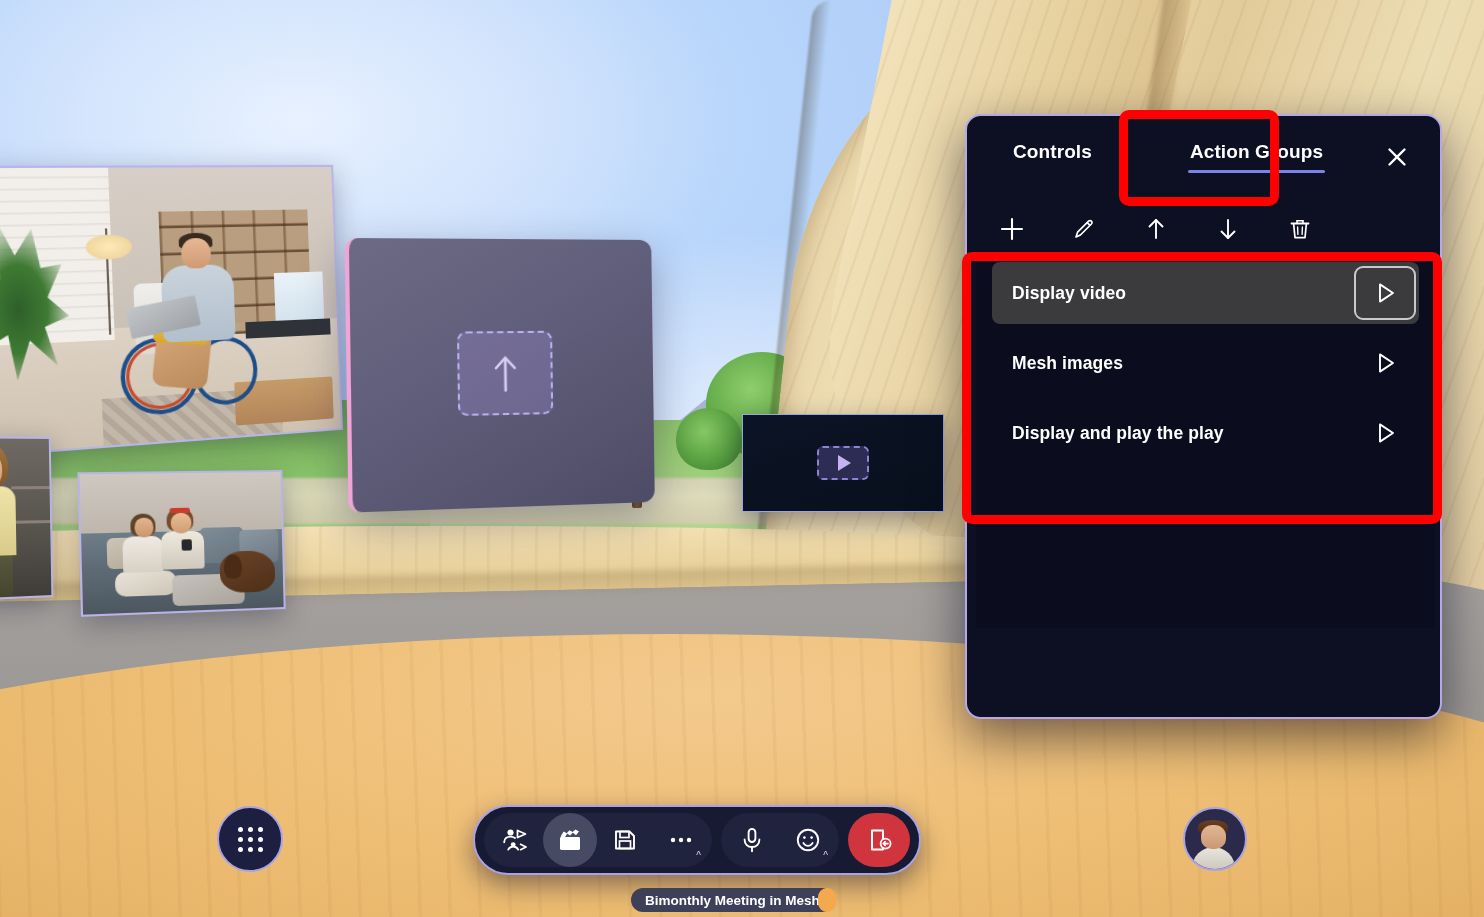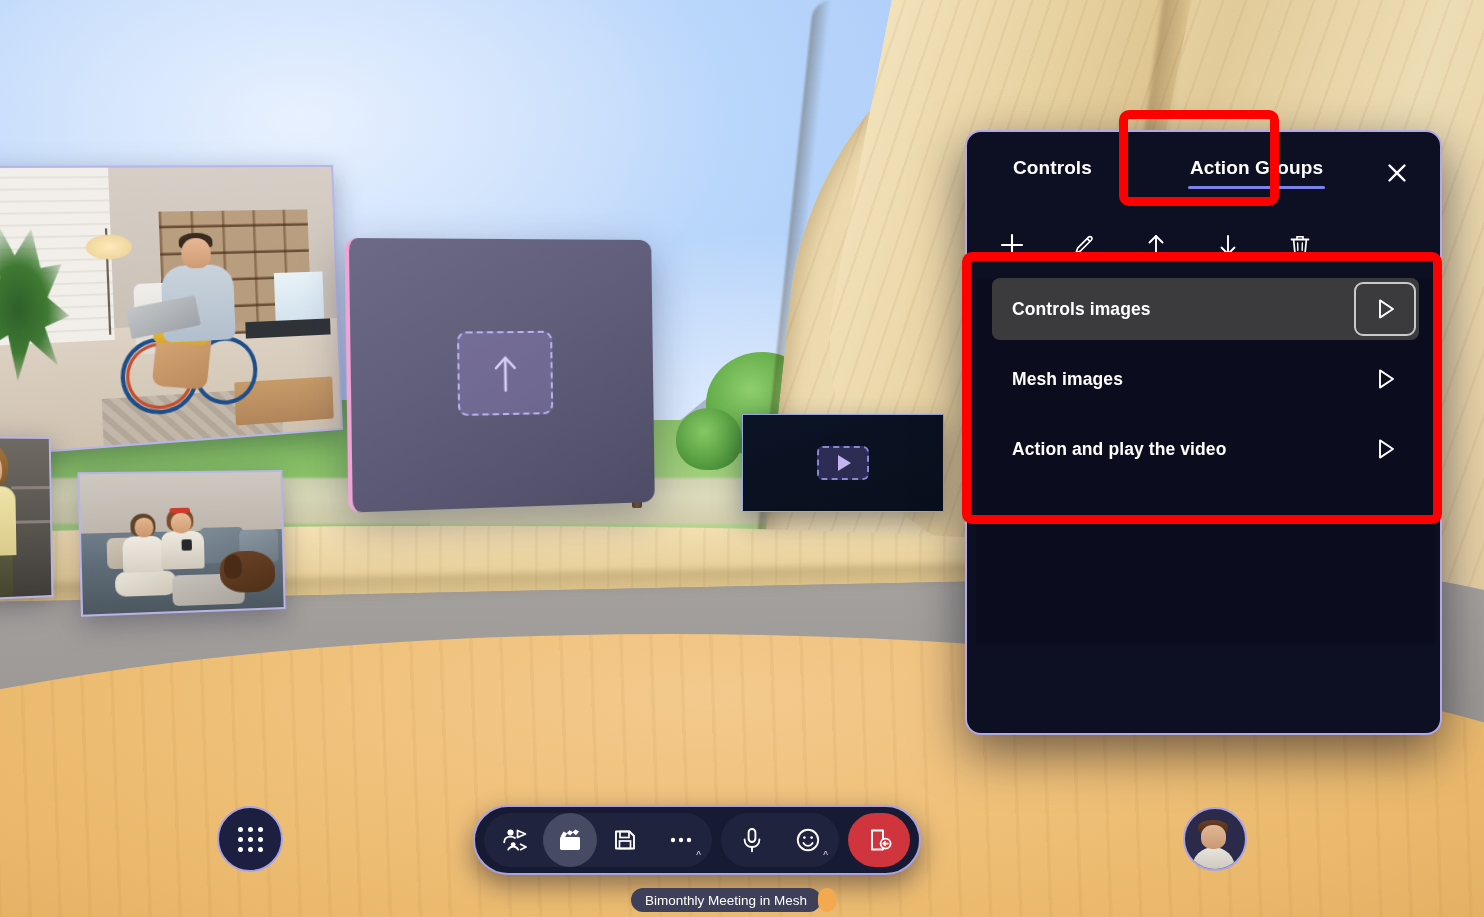--- a/index.html
+++ b/index.html
@@ -290,21 +290,21 @@
   .video-tri {
     width: 0; height: 0;
     border-left: 13px solid #c3b3f0;
     border-top: 8px solid transparent;
     border-bottom: 8px solid transparent;
     margin-left: 3px;
   }
 
   
   #ctrlpanel {
-    position: absolute; left: 965px; top: 130px; width: 477px; height: 605px;
+    position: absolute; left: 965px; top: 114px; width: 477px; height: 605px;
     background: #0d0f22;
     border: 2px solid #b3a8e8;
     border-radius: 16px;
     box-shadow: 0 18px 50px rgba(5,5,25,.55);
     overflow: hidden;
   }
   .ctrl-tabs {
     position: absolute; left: 0; top: 0; width: 100%; height: 76px;
     display: flex; align-items: center;
   }
@@ -469,21 +469,21 @@
 
   #meeting-pill {
     position: absolute; left: 631px; top: 888px;
     height: 24px;
     padding: 8px 14px;
     border-radius: 12px;
     background: #3e3f58;
     display: flex; align-items: center;
     color: #ffffff;
     font-size: 13.5px;
-    font-weight: normal;
+    font-weight: bold;
   }
   #presence-dot {
     position: absolute; left: 818px; top: 888px;
     width: 18px; height: 24px;
     border-radius: 9px;
     background: #f5a94e;
   }
 </style>
 </head>
 <body>
@@ -632,21 +632,21 @@
           <path d="M11 8.5 L11 5.8 L17 5.8 L17 8.5" fill="none" stroke="#ffffff" stroke-width="1.6"></path>
           <path d="M7.6 8.5 L9 22.6 L19 22.6 L20.4 8.5" fill="none" stroke="#ffffff" stroke-width="1.7" stroke-linejoin="round"></path>
           <path d="M11.6 12 L11.9 19.4 M16.4 12 L16.1 19.4" stroke="#ffffff" stroke-width="1.4" stroke-linecap="round"></path>
         </svg>
       </div>
     </div>
 
     <div class="ag-list">
 
       <div class="ag-item selected">
-        <span class="ag-label">Controls images</span>
+        <span class="ag-label">Display video</span>
         <span class="ag-play">
           <svg width="26" height="26" viewBox="0 0 26 26">
             <path d="M8 4.4 L21 13 L8 21.6 Z" fill="none" stroke="#ffffff" stroke-width="1.9" stroke-linejoin="round"></path>
           </svg>
         </span>
       </div>
 
       <div class="ag-gap"></div>
 
       <div class="ag-item">
@@ -654,21 +654,21 @@
         <span class="ag-play">
           <svg width="26" height="26" viewBox="0 0 26 26">
             <path d="M8 4.4 L21 13 L8 21.6 Z" fill="none" stroke="#ffffff" stroke-width="1.9" stroke-linejoin="round"></path>
           </svg>
         </span>
       </div>
 
       <div class="ag-gap"></div>
 
       <div class="ag-item">
-        <span class="ag-label">Action and play the video</span>
+        <span class="ag-label">Display and play the play</span>
         <span class="ag-play">
           <svg width="26" height="26" viewBox="0 0 26 26">
             <path d="M8 4.4 L21 13 L8 21.6 Z" fill="none" stroke="#ffffff" stroke-width="1.9" stroke-linejoin="round"></path>
           </svg>
         </span>
       </div>
 
     </div>
   </div>
 

